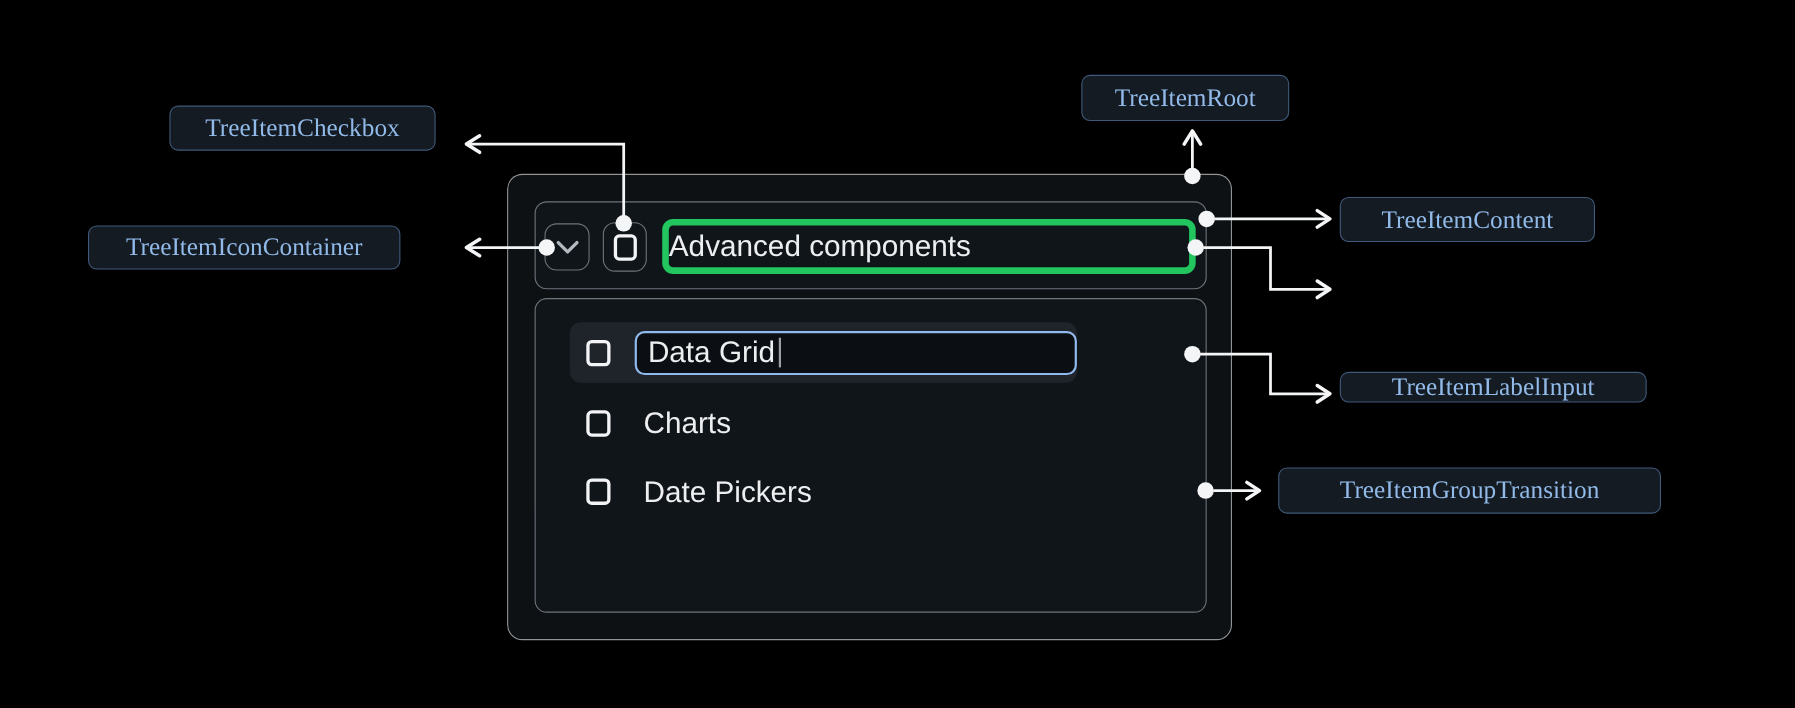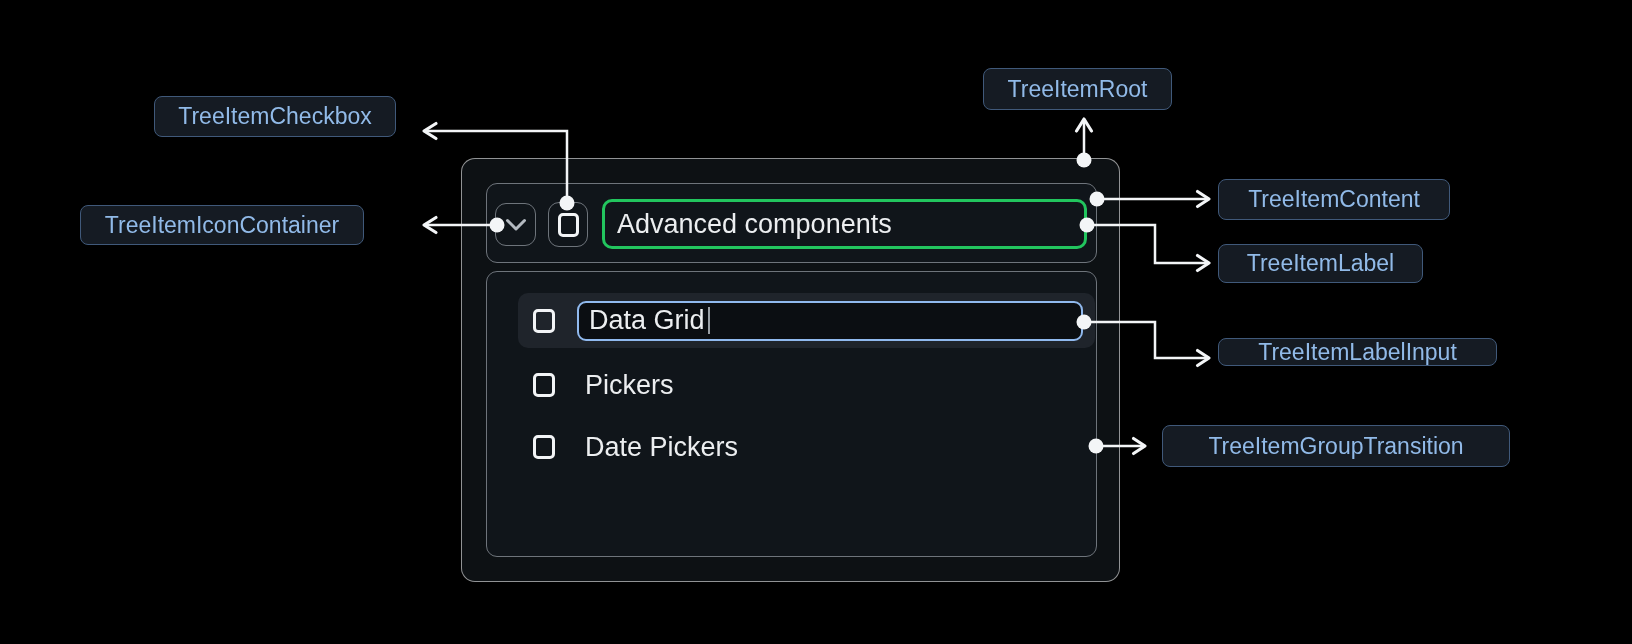--- a/index.html
+++ b/index.html
@@ -26,30 +26,30 @@
     position:absolute;left:548px;top:202px;width:40px;height:45px;
     border:1px solid #6e747b;border-radius:11px;box-sizing:border-box;
     display:flex;align-items:center;justify-content:center;cursor:pointer;
   }
   .cbglyph{
     width:21px;height:24px;border:3px solid #f2f4f6;border-radius:5px;box-sizing:border-box;
     background:transparent;
   }
   .labelbox{
     position:absolute;left:602px;top:199px;width:485px;height:50px;
-    border:3px solid #22c55e;border-radius:10px;box-sizing:border-box;
-    display:flex;align-items:center;padding-left:12px;
+    border:6px solid #22c55e;border-radius:10px;box-sizing:border-box;
+    display:flex;align-items:center;
     color:#eceef0;font-size:27px;
   }
   .groupbox{
     position:absolute;left:486px;top:271px;width:611px;height:286px;
     background:#10151a;border:1px solid #6e747b;border-radius:11px;box-sizing:border-box;
   }
   .row-edit{
-    position:absolute;left:518px;top:293px;width:577px;height:55px;
+    position:absolute;left:518px;top:293px;width:461px;height:55px;
     background:#1f242b;border-radius:10px;
     display:flex;align-items:center;
   }
   .row-edit .cb{margin-left:15px;}
   .cb{
     width:22px;height:24px;border:3px solid #f2f4f6;border-radius:5px;box-sizing:border-box;
     flex:0 0 auto;cursor:pointer;
   }
   .editinput{
     margin-left:22px;width:506px;height:40px;box-sizing:border-box;
@@ -63,21 +63,21 @@
   .child-row{
     position:absolute;left:518px;width:575px;height:48px;
     display:flex;align-items:center;cursor:pointer;
   }
   .child-row .cb{margin-left:15px;}
   .child-row .lbl{margin-left:30px;color:#eceef0;font-size:27px;}
   
   .chip{
     position:absolute;box-sizing:border-box;
     background:#151b23;border:1.5px solid #40597a;border-radius:8px;
-    color:#91bae8;font-family:Liberation Sans, sans-serif;font-size:23px;
+    color:#91bae8;font-family:Liberation Serif, serif;font-size:23px;
     display:flex;align-items:center;justify-content:center;white-space:nowrap;
   }
   
   #overlay{position:absolute;left:0;top:0;width:1632px;height:644px;pointer-events:none;}
   #overlay polyline,#overlay line{fill:none;stroke:#f3f5f7;stroke-width:2.5;}
   #overlay path.head{fill:none;stroke:#f3f5f7;stroke-width:3.2;stroke-linecap:round;stroke-linejoin:round;}
   #overlay circle{fill:#f3f5f7;}
   .chev{stroke:#b4bac1;stroke-width:3;fill:none;stroke-linecap:round;stroke-linejoin:round;}
 </style>
 </head>
@@ -108,32 +108,31 @@
   <div class="row-edit">
     <div class="cb"></div>
     <div class="editinput" role="textbox">
       <span>Data Grid</span>
       <span class="caret"></span>
     </div>
   </div>
 
   <div class="child-row" style="top:361px">
     <div class="cb"></div>
-    <span class="lbl">Pickers</span>
+    <span class="lbl">Charts</span>
   </div>
   <div class="child-row" style="top:423px">
     <div class="cb"></div>
     <span class="lbl">Date Pickers</span>
   </div>
 
   <div class="chip" style="left:154px;top:96px;width:242px;height:41px">TreeItemCheckbox</div>
   <div class="chip" style="left:80px;top:205px;width:284px;height:40px">TreeItemIconContainer</div>
   <div class="chip" style="left:983px;top:68px;width:189px;height:42px">TreeItemRoot</div>
   <div class="chip" style="left:1218px;top:179px;width:232px;height:41px">TreeItemContent</div>
-  <div class="chip" style="left:1218px;top:244px;width:205px;height:39px">TreeItemLabel</div>
   <div class="chip" style="left:1218px;top:338px;width:279px;height:28px">TreeItemLabelInput</div>
   <div class="chip" style="left:1162px;top:425px;width:348px;height:42px">TreeItemGroupTransition</div>
 
   <svg id="overlay" viewBox="0 0 1632 644">
 
     <g>
       <polyline points="424,131 567,131 567,197"></polyline>
       <path class="head" d="M436,123.5 L424,131 L436,138.5"></path>
       <circle cx="567" cy="203" r="7.5"></circle>
     </g>

